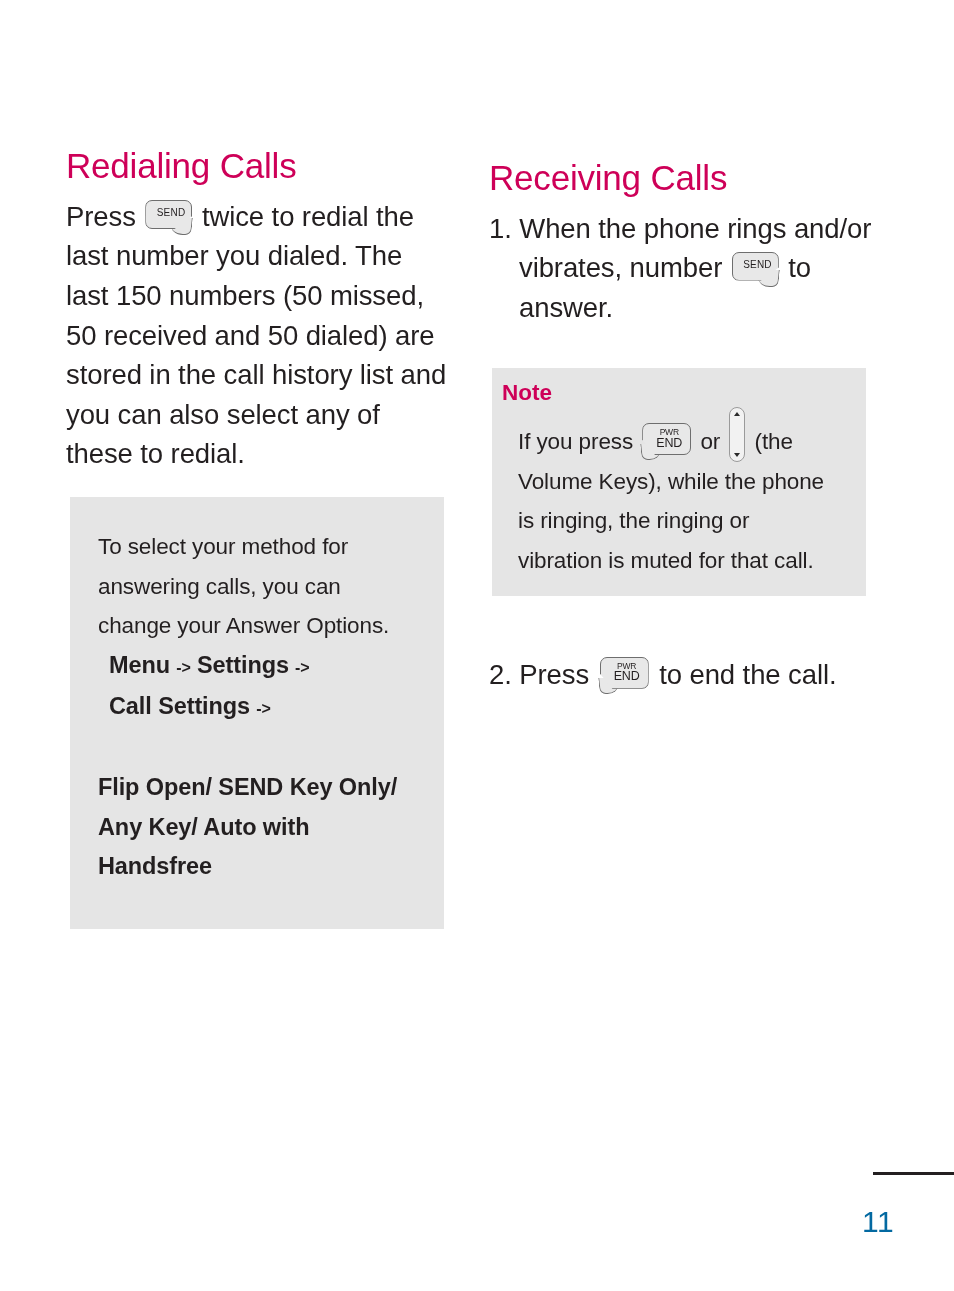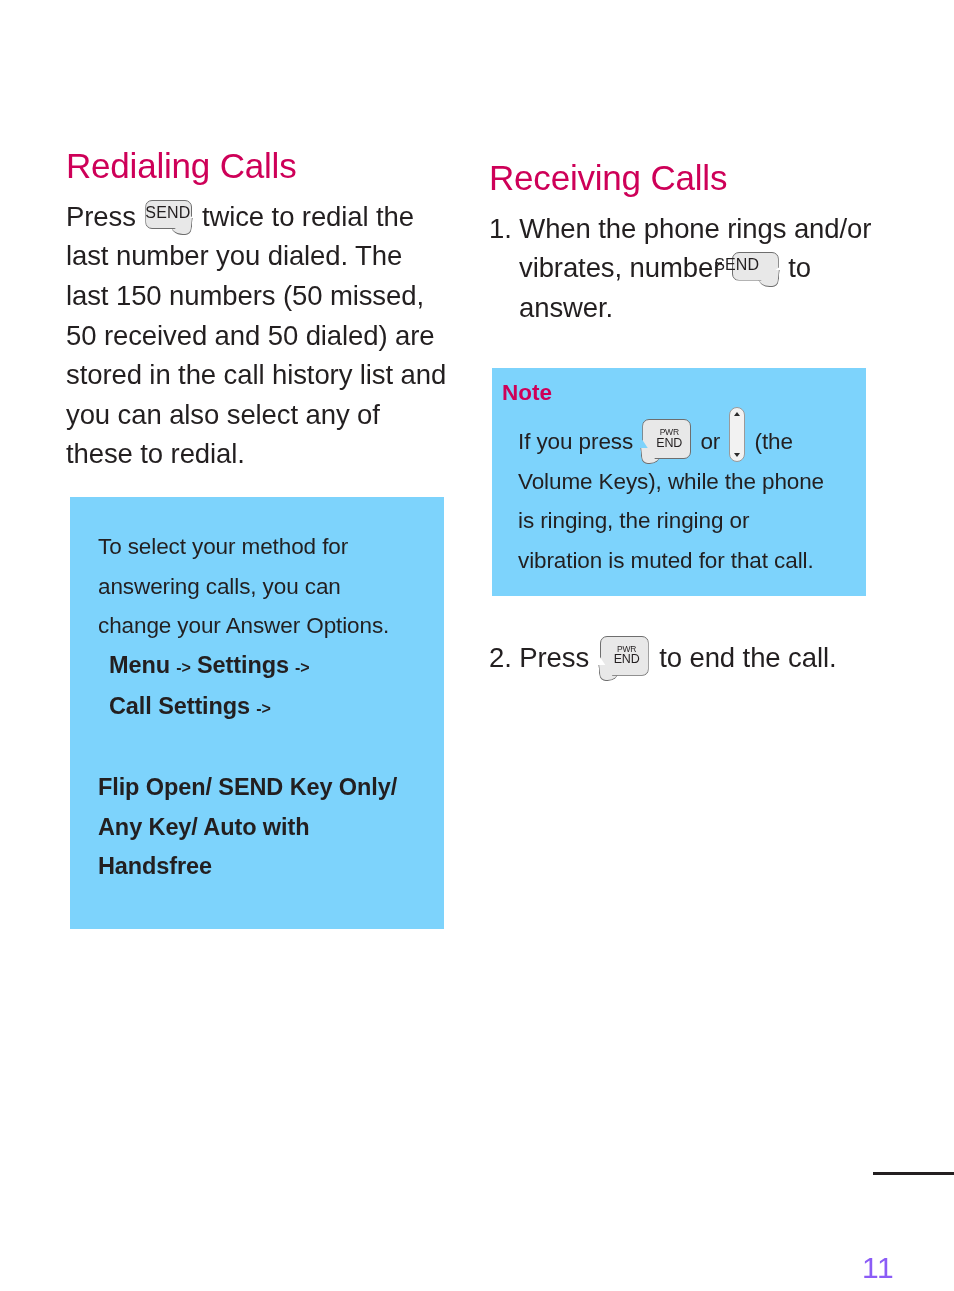--- a/index.html
+++ b/index.html
@@ -48,21 +48,21 @@
     margin: 0;
   }
 
   .body-text.right-intro {
     padding-left: 30px;
     text-indent: -30px;
   }
 
   
   .callout {
-    background: #7dd3fc;
+    background: #e5e5e5;
     box-sizing: border-box;
   }
   .callout-title {
     font-size: 22.5px;
     font-weight: bold;
     margin: 0 0 2px 0;
     line-height: 1.2;
   }
   .callout-body {
     font-size: 22.5px;
@@ -129,31 +129,31 @@
     background: #e8e8e8;
     border-right: 1.3px solid #6e6e6e;
     border-bottom: 1.3px solid #6e6e6e;
     border-radius: 0 0 6px 60%;
     transform: skewX(-6deg);
   }
   .key-send .cap-label {
     position: absolute;
     left: 0; right: 7px; top: 50%;
     transform: translateY(-52%);
-    text-align: center;
-    font-size: 16px;
+    text-align: right;
+    font-size: 10px;
     letter-spacing: 0.2px;
     color: #231f20;
     font-family: "Liberation Sans", sans-serif;
   }
 
   
   .key-pwrend {
     width: 49px;
-    height: 40px;
+    height: 32px;
     margin: -8px 3px 0 3px;
   }
   .key-pwrend .cap-shape {
     position: absolute;
     inset: 0;
     background: #e8e8e8;
     border: 1.3px solid #6e6e6e;
     border-radius: 7px 7px 7px 2px;
     clip-path: polygon(0% 0%, 100% 0%, 100% 100%, 26% 100%, 0% 52%);
   }
@@ -211,25 +211,25 @@
     position: absolute;
     left: 873px;
     top: 1172px;
     width: 81px;
     height: 3px;
     background: #231f20;
   }
   #page-number {
     position: absolute;
     left: 846px;
-    top: 1251px;
+    top: 1205px;
     width: 64px;
     text-align: center;
     font-size: 30px;
-    color: #8b5cf6;
+    color: #0369a1;
     letter-spacing: 0.5px;
   }
 </style>
 </head>
 <body>
 
 <div class="page">
 
   <div class="col col-left">
 
@@ -302,21 +302,21 @@
       <span>or</span>
       <span class="keycap key-volume">
         <span class="cap-shape"></span>
         <span class="tri tri-up"></span>
         <span class="tri tri-down"></span>
       </span>
       <span>(the Volume Keys), while the phone is ringing, the ringing or vibration is muted for that call.</span>
     </p>
   </div>
 
-  <p class="body-text" id="step-2" style="position:absolute; left:489px; top:638px; width:400px;">
+  <p class="body-text" id="step-2" style="position:absolute; left:489px; top:655px; width:400px;">
     <span>2.</span>
     <span>Press</span>
     <span class="keycap key-pwrend">
       <span class="cap-tail"></span>
       <span class="cap-shape"></span>
       <span class="cap-label">
         <span class="lbl-top">PWR</span>
         <span class="lbl-bot">END</span>
       </span>
     </span>

